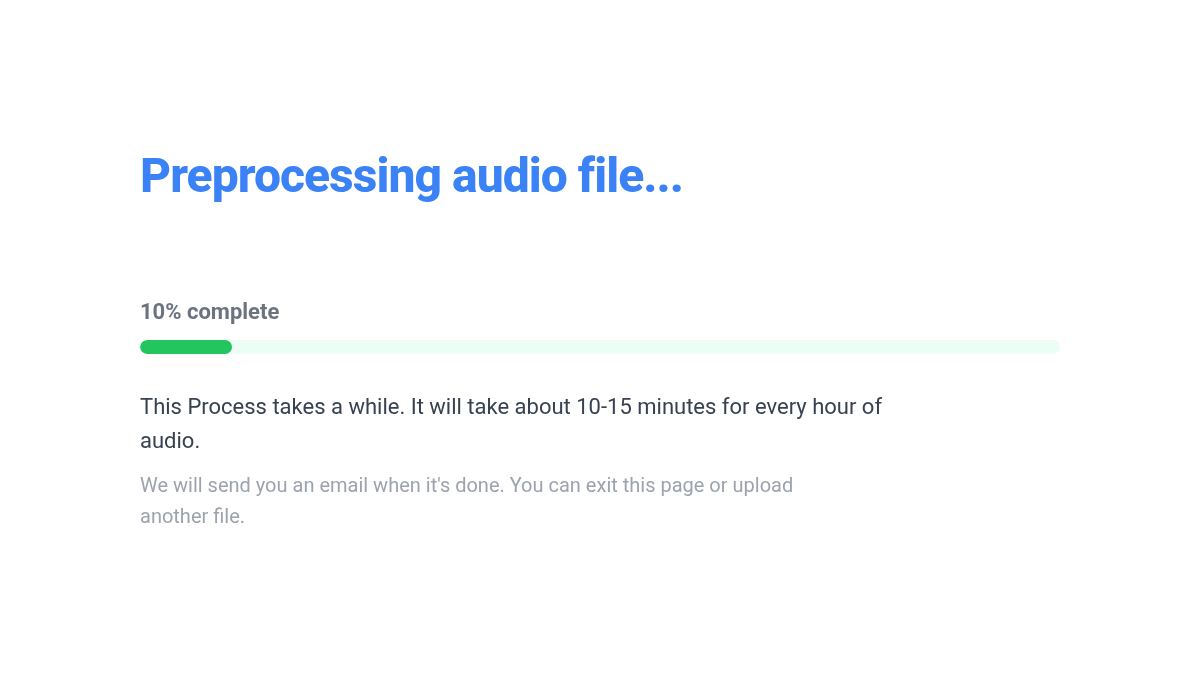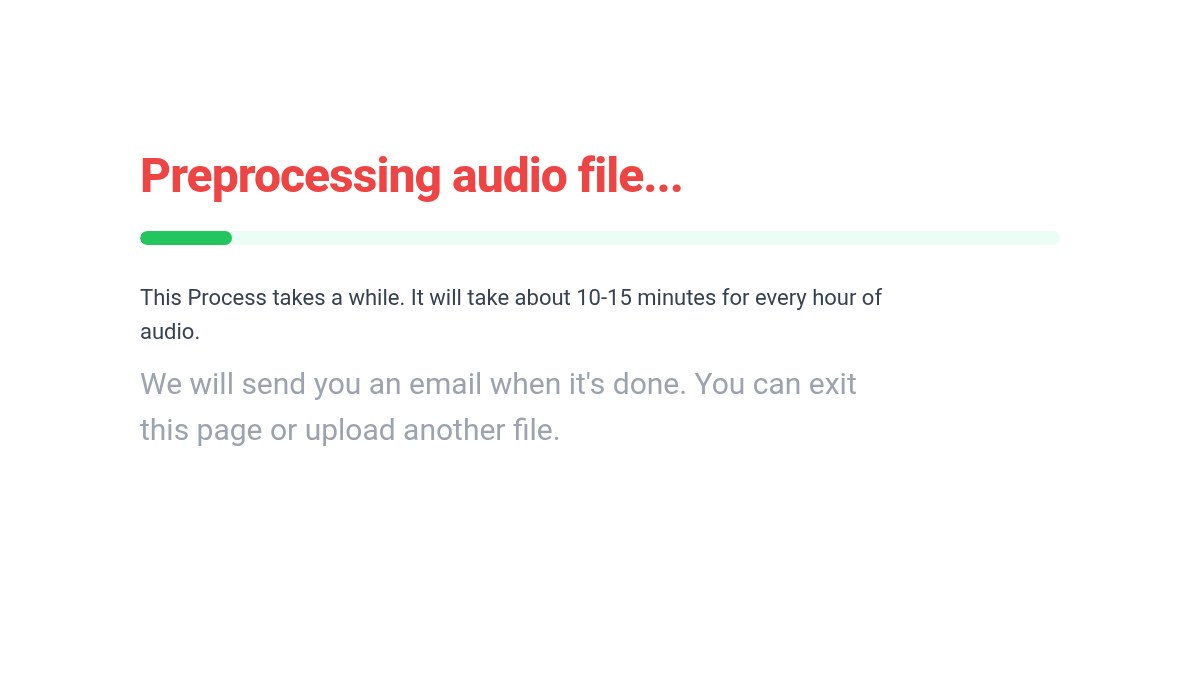--- a/index.html
+++ b/index.html
@@ -18,23 +18,23 @@
 
     .container {
       max-width: 920px;
       margin: 0 auto;
       padding: 150px 0 0 0;
     }
 
     .page-title {
       font-size: 48px;
       font-weight: 800;
-      color: #ef4444;
+      color: #3b82f6;
       letter-spacing: -0.02em;
-      margin-bottom: 28px;
+      margin-bottom: 96px;
       line-height: 1.1;
     }
 
     .progress-label {
       font-size: 22px;
       font-weight: 700;
       color: #6b7280;
       margin-bottom: 16px;
     }
 
@@ -56,35 +56,36 @@
     .info-primary {
       font-size: 22px;
       font-weight: 400;
       color: #374151;
       line-height: 1.55;
       margin-bottom: 8px;
       max-width: 780px;
     }
 
     .info-secondary {
-      font-size: 30px;
+      font-size: 20px;
       font-weight: 400;
       color: #9ca3af;
       line-height: 1.55;
       max-width: 720px;
       margin-top: 12px;
     }
   </style>
 </head>
 <body>
 
 <div class="container">
 
   <h1 class="page-title">Preprocessing audio file...</h1>
 
+  <div class="progress-label">10% complete</div>
 
   <div class="progress-track">
     <div class="progress-fill" style="width: 10%"></div>
   </div>
 
   <p class="info-primary">This Process takes a while. It will take about 10-15 minutes for every hour of audio.</p>
 
   <p class="info-secondary">We will send you an email when it's done. You can exit this page or upload another file.</p>
 
 </div>

